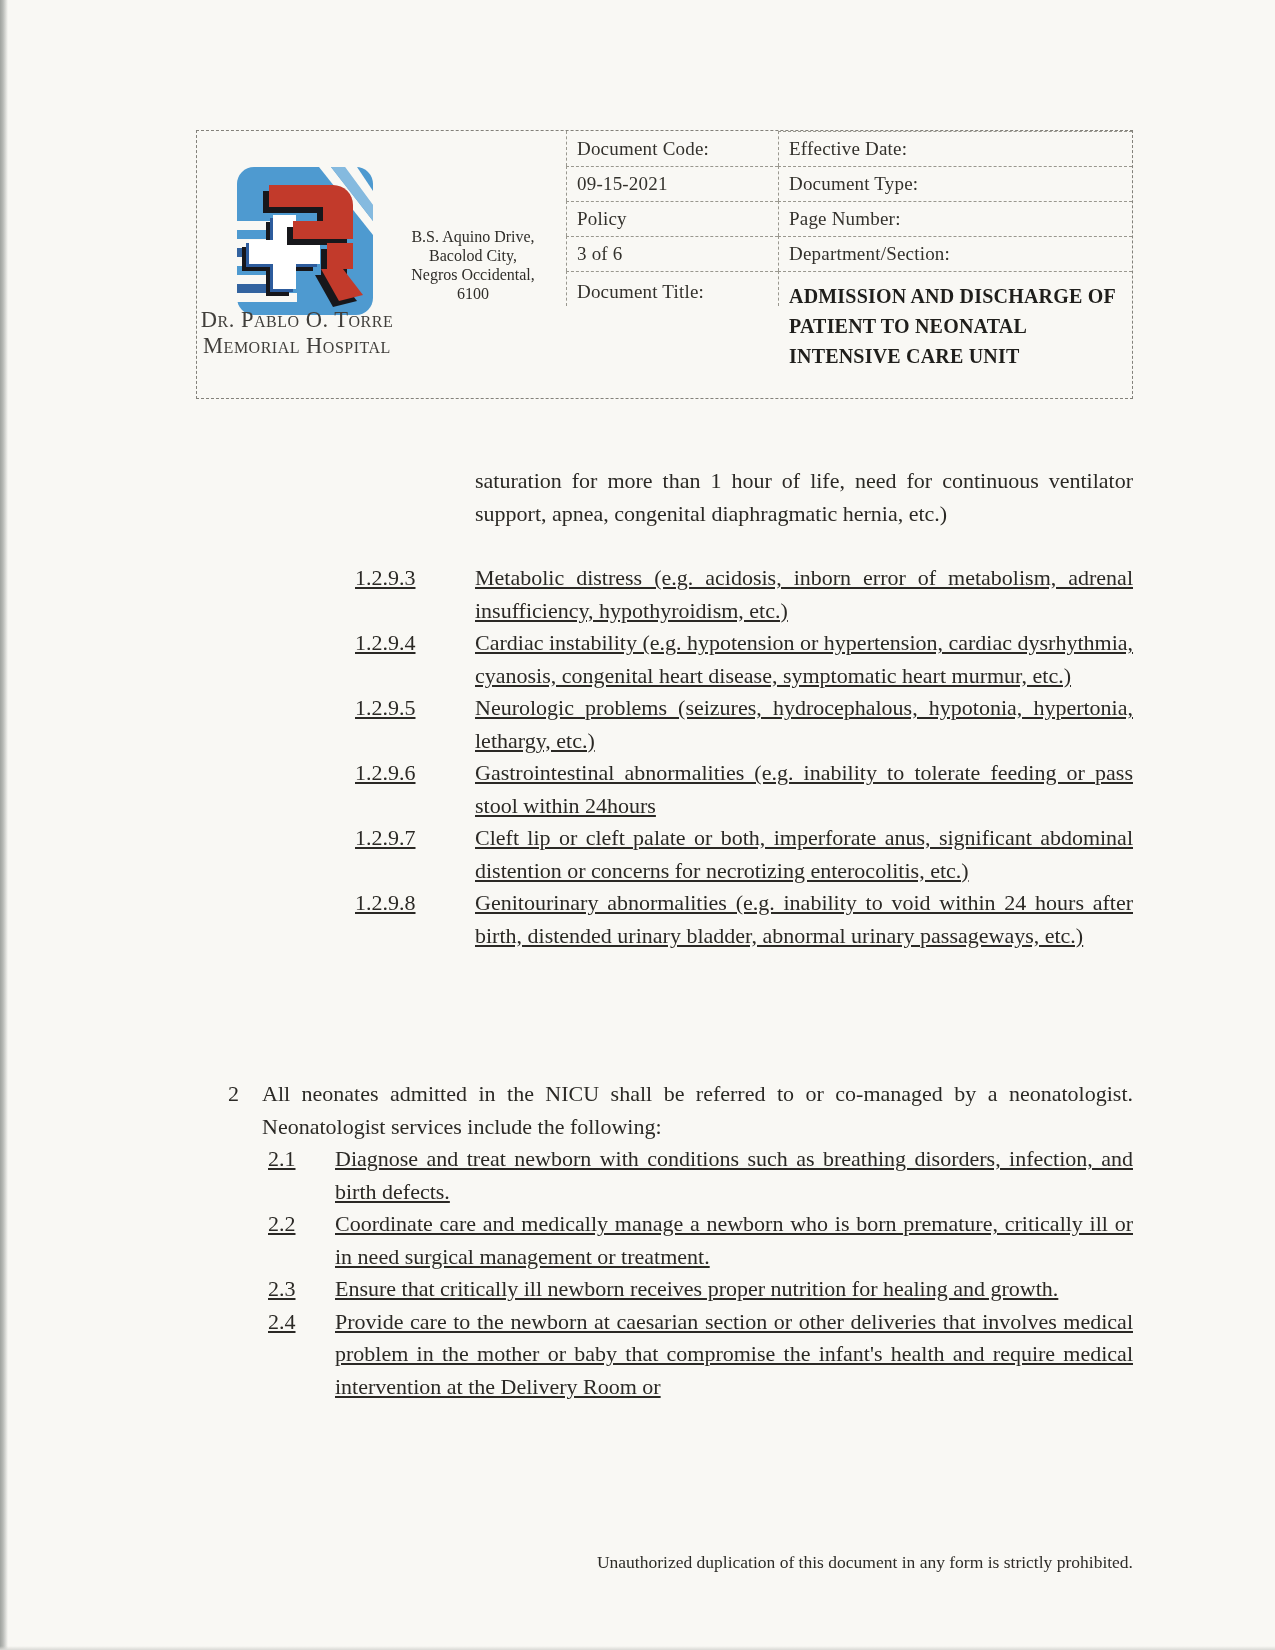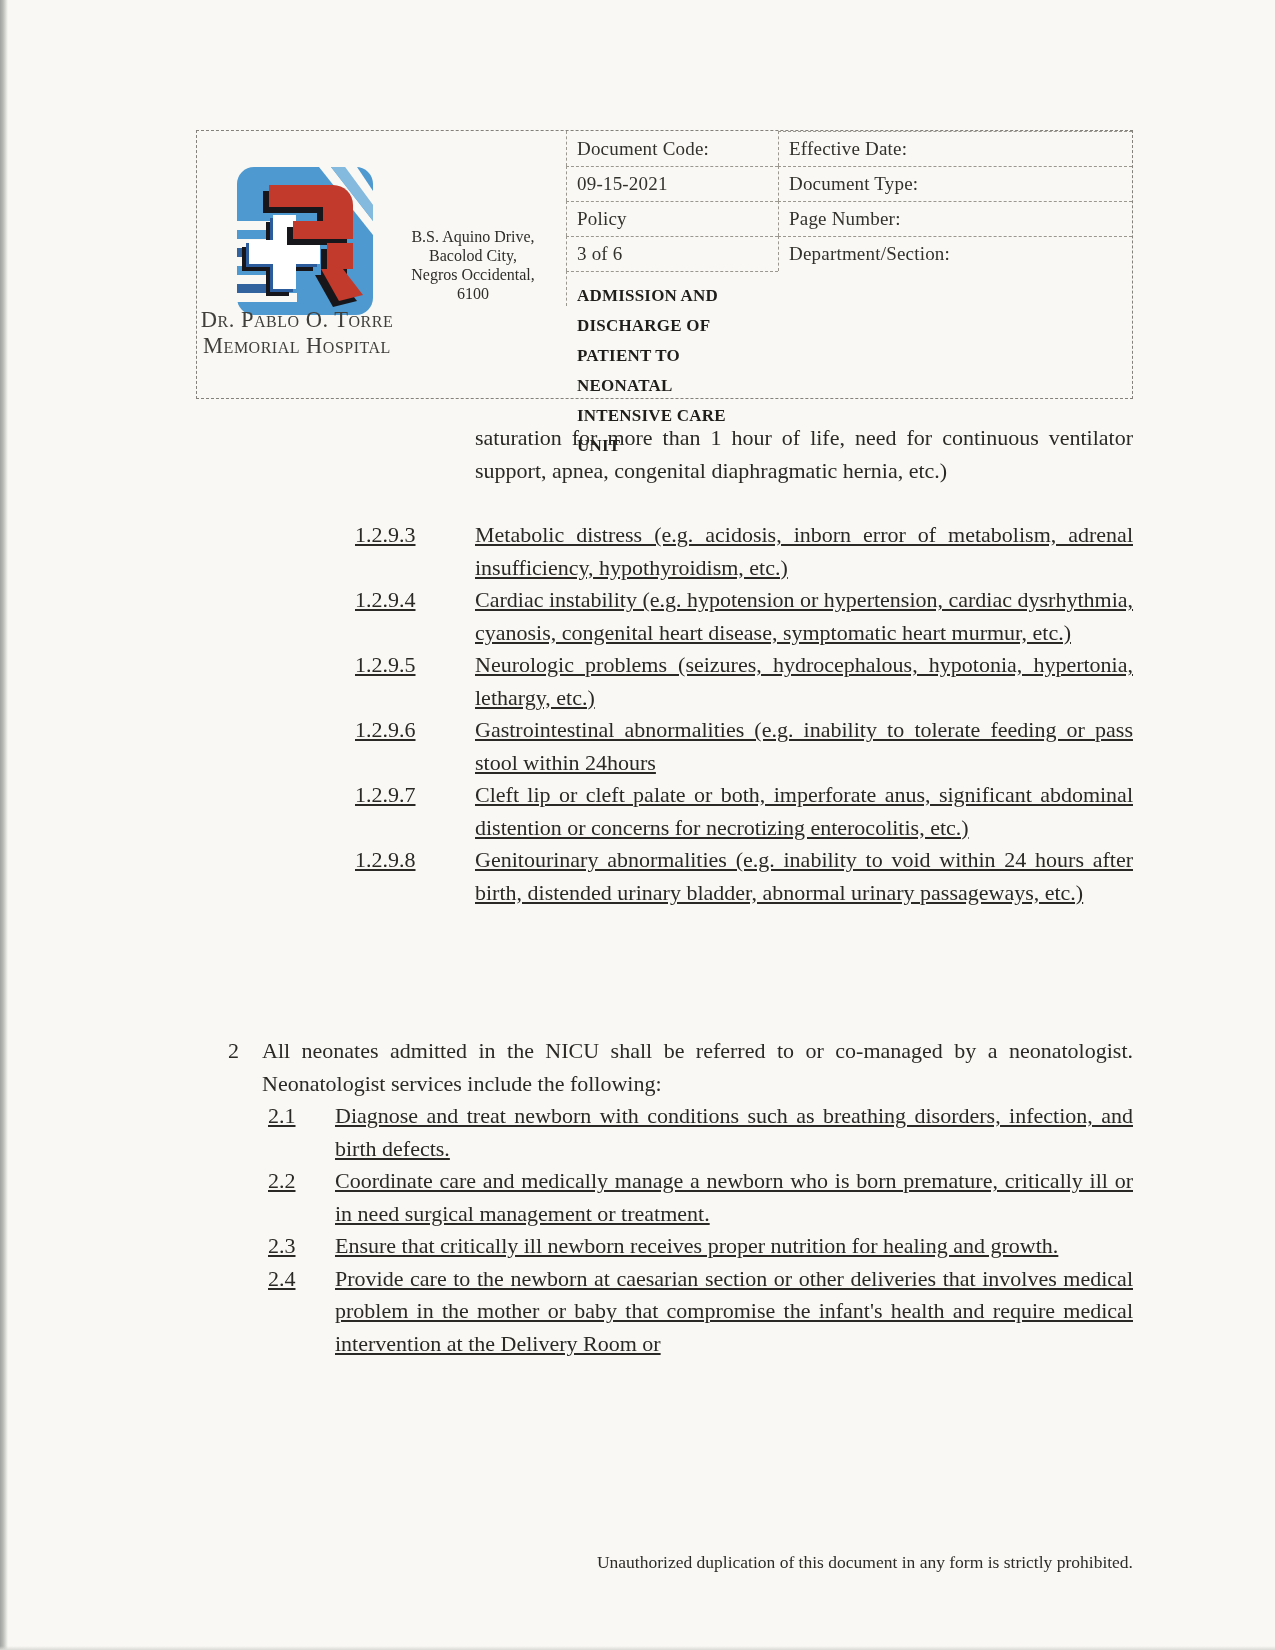--- a/index.html
+++ b/index.html
@@ -24,38 +24,38 @@
     grid-template-rows:35px 35px 35px 35px 35px minmax(92px,auto);
     border:1.5px dashed #83817a; box-sizing:border-box;
   }
   .hcell {
     border-left:1px dashed #9a988f; box-sizing:border-box;
     font-size:19px; padding:0 10px; display:flex; align-items:center;
     color:#33312c; letter-spacing:.2px;
   }
   .hcell.bt { border-top:1px dashed #9a988f; }
   .title-lbl, .title-val { align-items:flex-start; padding-top:9px; }
-  .title-val div { font-weight:bold; font-size:17px; line-height:30px; color:#1f1e1b; }
+  .title-val div { font-weight:bold; font-size:20px; line-height:30px; color:#1f1e1b; }
 
   .logo-cell { grid-column:1; grid-row:1 / span 6; position:relative; }
   .logo-svg { position:absolute; left:32px; top:34px; }
   .addr {
     position:absolute; left:206px; top:96px; width:140px; text-align:center;
     font-size:16px; line-height:19px; color:#2f2d29;
   }
   .addr span { display:block; }
   .hosp {
     position:absolute; left:2px; top:176px; width:196px; text-align:center;
     font-variant:small-caps; font-size:22.5px; line-height:26px;
     letter-spacing:.5px; color:#403e3a;
   }
   .hosp span { display:block; }
 
   
-  .bodytext { font-size:22px; line-height:32.5px; color:#2b2925; }
+  .bodytext { font-size:22px; line-height:32.5px; color:#2b2925;margin-top:43px; }
   .para-cont {
     position:absolute; left:475px; top:422px; width:658px; text-align:justify;
   }
   .items-l3 { position:absolute; left:355px; top:519px; width:778px; }
   .item-row { display:flex;text-decoration:underline; }
   .item-num { flex:0 0 120px; }
   .item-text { flex:1; text-align:justify; }
 
   .section2 { position:absolute; left:228px; top:1035px; width:905px; }
   .sec2-head { display:flex; }
@@ -145,20 +145,21 @@
     <div class="hcell bt">09-15-2021</div>
 
     <div class="hcell bt">Document Type:</div>
     <div class="hcell bt">Policy</div>
 
     <div class="hcell bt">Page Number:</div>
     <div class="hcell bt">3 of 6</div>
 
     <div class="hcell bt">Department/Section:</div>
 
+    <div class="hcell bt title-lbl">Document Title:</div>
     <div class="hcell bt title-val">
       <div>ADMISSION AND DISCHARGE OF PATIENT TO NEONATAL INTENSIVE CARE UNIT</div>
     </div>
   </div>
 
   <div class="para-cont bodytext">saturation for more than 1 hour of life, need for continuous ventilator support, apnea, congenital diaphragmatic hernia, etc.)</div>
 
   <div class="items-l3 bodytext">
 
       <div class="item-row">

